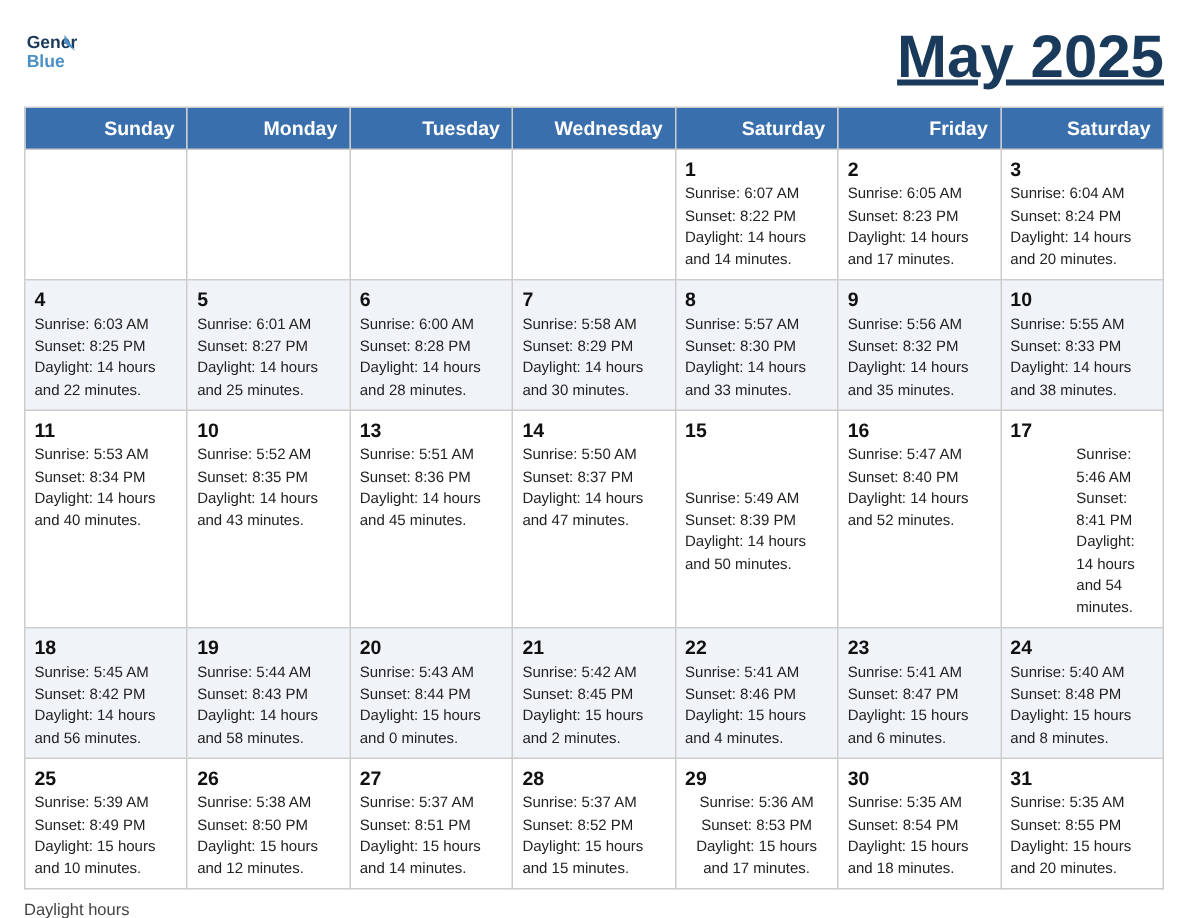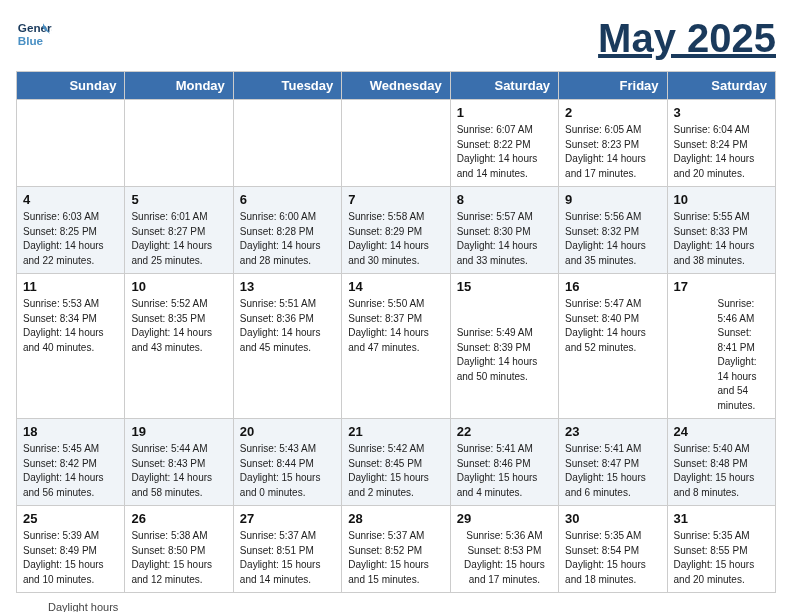--- a/index.html
+++ b/index.html
@@ -339,15 +339,15 @@
           <div class="day-number">31</div>
           <div class="day-info" style="white-space: pre-line;">Sunrise: 5:35 AM
 Sunset: 8:55 PM
 Daylight: 15 hours
 and 20 minutes.</div>
         </td>
       </tr>
     </tbody>
 </table>
 
-<div style="margin-top:8px; font-size:11px; color:#444; text-align:left;margin-left:32px;">
+<div style="margin-top:8px; font-size:11px; color:#444; text-align:left;">
   <span>Daylight hours</span>
 </div>
 
 </body></html>

